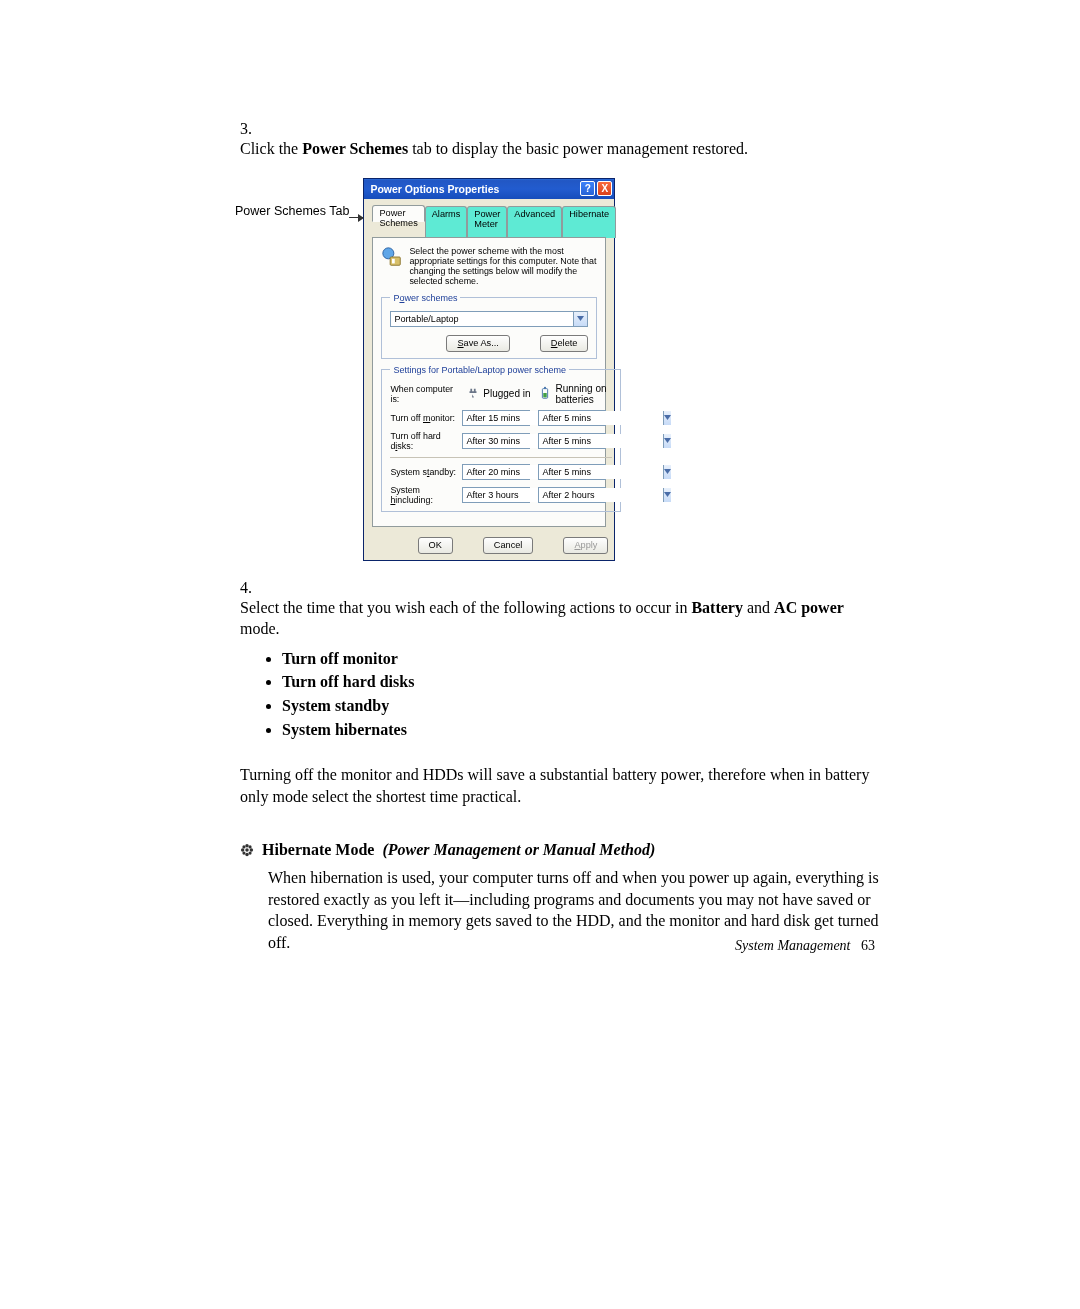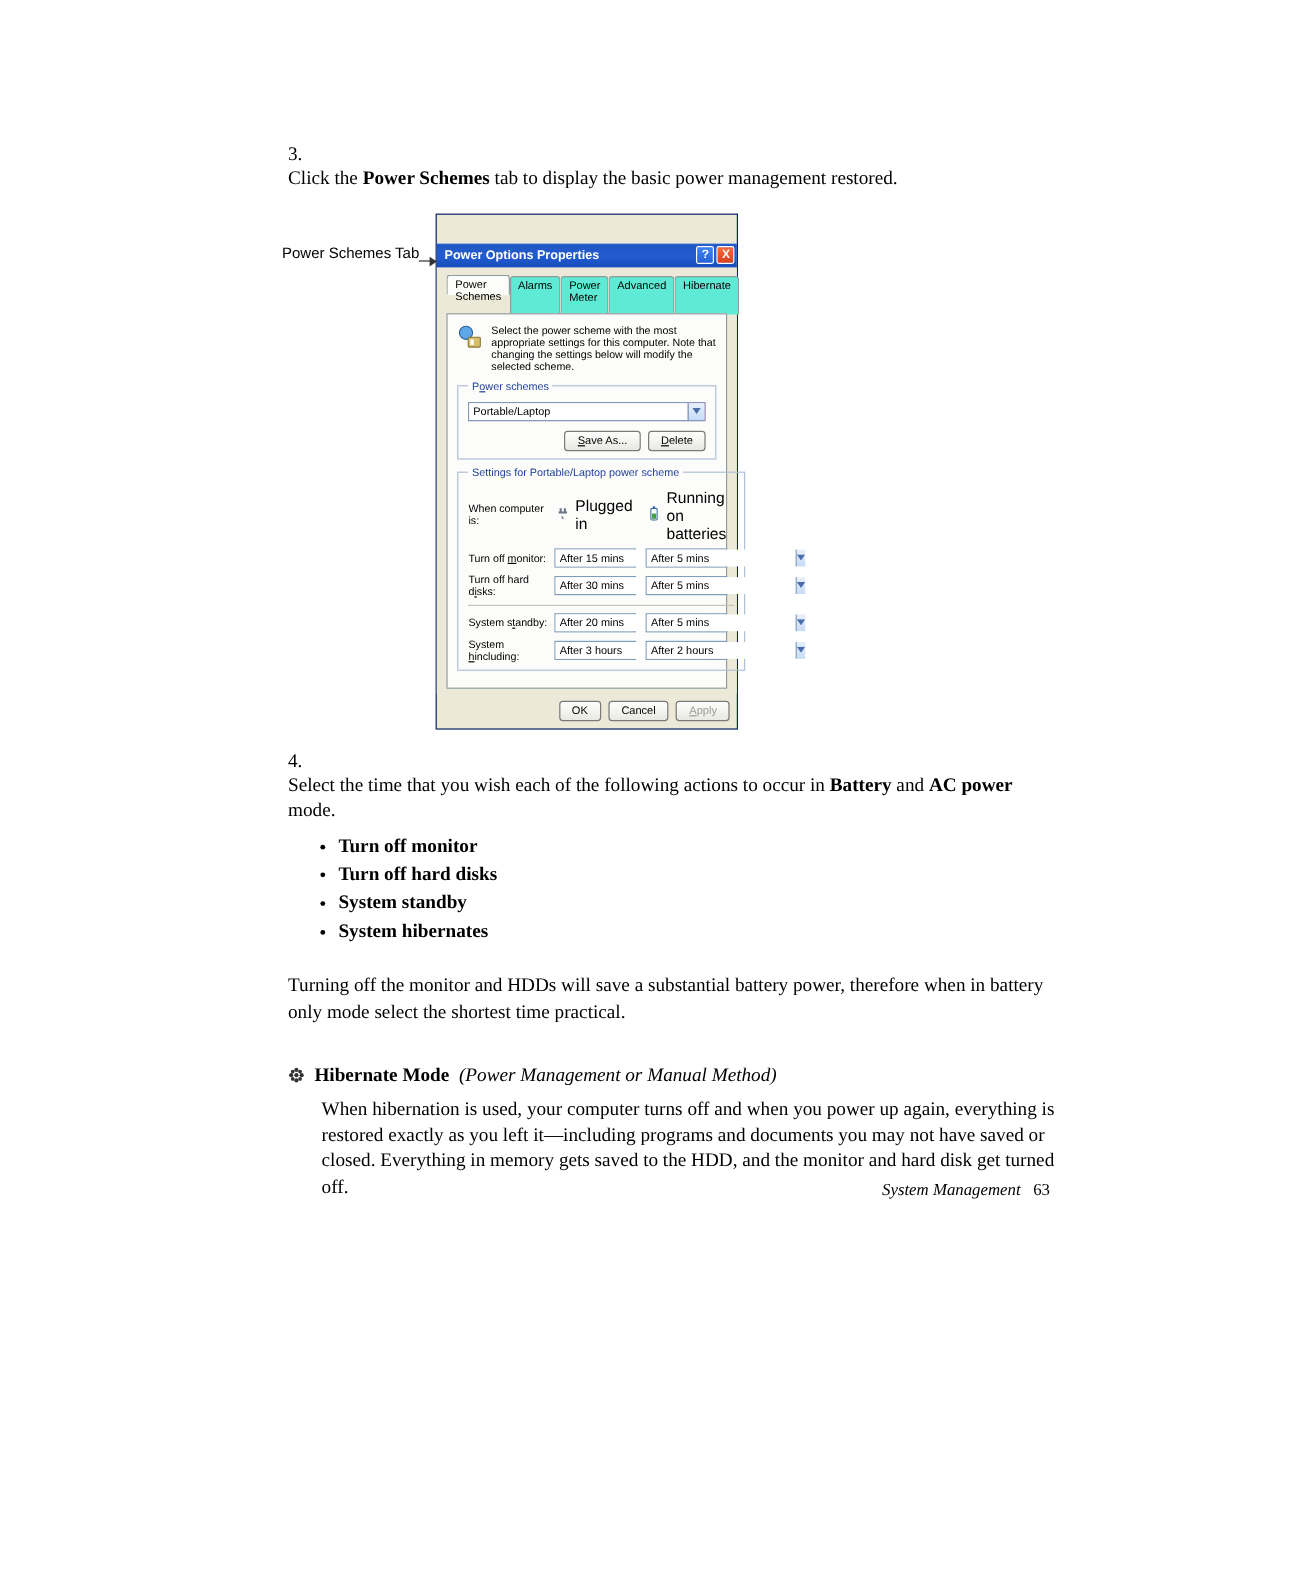--- a/index.html
+++ b/index.html
@@ -32,21 +32,21 @@
 
   
   .dialog {
     width:252px; background:#ece9d8; border:1px solid #0a246a;
     font-family:Tahoma,Arial,sans-serif; font-size:9.3px;
     display:flex; flex-direction:column;
   }
   .titlebar {
     background:linear-gradient(#2a6bd8,#2257c4 8%,#225ccf 50%,#164dbb);
     color:#fff; font-weight:bold; font-size:10.5px;
-    height:20px; display:flex; align-items:center; padding:0 2px 0 6px;margin-top:24px;
+    height:20px; display:flex; align-items:center; padding:0 2px 0 6px;
   }
   .tbtn {
     width:15px; height:15px; border:1px solid #fff; border-radius:2px;
     margin-left:2px; display:flex; align-items:center; justify-content:center;
     font-weight:bold; font-size:10px;
   }
   .tbtn.help { background:linear-gradient(#3d82f9,#2863d6); }
   .tbtn.close { background:linear-gradient(#fa6a3c,#d9411b); }
 
   .dlg-body { padding:6px 8px 4px 8px; background:#ece9d8; }
@@ -73,42 +73,42 @@
   }
   .combo input { flex:1; border:0; font:inherit; font-size:9.1px; padding:0 3px; outline:0; }
   .combo .dd {
     width:14px; background:linear-gradient(#e8f0fb,#c7dbf7);
     border-left:1px solid #7f9db9; display:flex; align-items:center; justify-content:center;
   }
   .combo .dd svg { width:7px; height:5px; }
   .btnrow { display:flex; justify-content:flex-end; gap:6px; margin-top:8px; }
   .btn {
     border:1px solid #7a7a7a; border-radius:3px; background:linear-gradient(#fefefe,#e9e9e2);
-    padding:1px 10px; font:inherit; font-size:9.2px; height:17px;
+    padding:1px 10px; font:inherit; font-size:9.2px; height:17px;margin-left:24px;
   }
   .btn.disabled { color:#999; }
   .u { text-decoration:underline; }
 
   .grid { display:grid; grid-template-columns:68px 72px 74px; column-gap:4px; row-gap:5px; align-items:center; }
   .grid .icon-cell { display:flex; align-items:center; gap:3px; justify-content:center; }
-  .grid .hdr { font-size:13px; }
+  .grid .hdr { font-size:10px; }
   .grid .lab { font-size:8.9px; }
   .hrule { border:0; border-top:1px solid #c7c3b6; margin:6px 0; }
   .combo.small { width:68px; }
 
   .dlg-footer { display:flex; justify-content:flex-end; gap:6px; padding:6px 6px 6px 6px; }
 
   ul.bul { list-style:disc; margin:6px 0 6px 42px; padding:0;font-weight:bold; }
   ul.bul li { margin:2px 0; }
 
   .para { margin:18px 0 0 0; line-height:1.35; }
 
   .section-flower { margin-top:34px; }
   .section-flower .hd { font-weight:bold; }
-  .section-flower .hd .paren { font-style:italic; font-weight:normal; }
+  .section-flower .hd .paren { font-style:italic; font-weight:bold; }
   .section-flower .body { margin:6px 0 0 28px; line-height:1.35; }
 
   .footer { position:absolute; right:205px; bottom:200px; font-style:italic; font-size:14px; }
 
   .plug-icon svg, .batt-icon svg { width:14px; height:14px; }
   .desc-icon svg { width:22px; height:22px; }
   .flower-icon { display:inline-block; vertical-align:-2px; margin-right:4px; }
   .flower-icon svg { width:14px; height:14px; }
 </style>
 </head>

